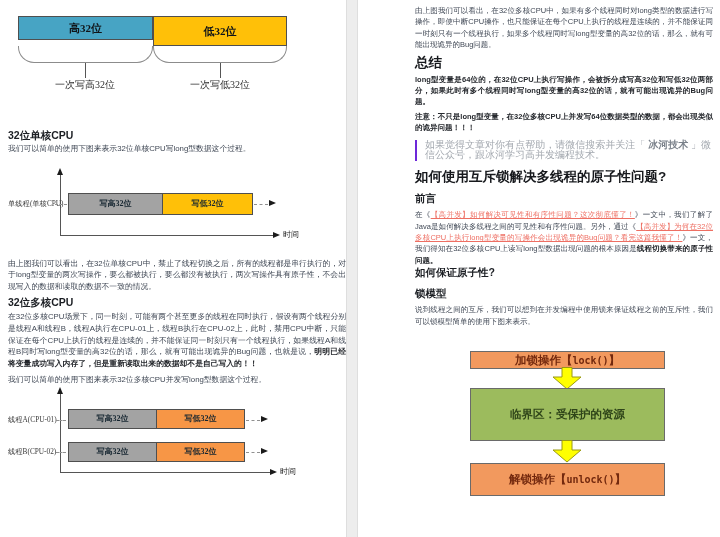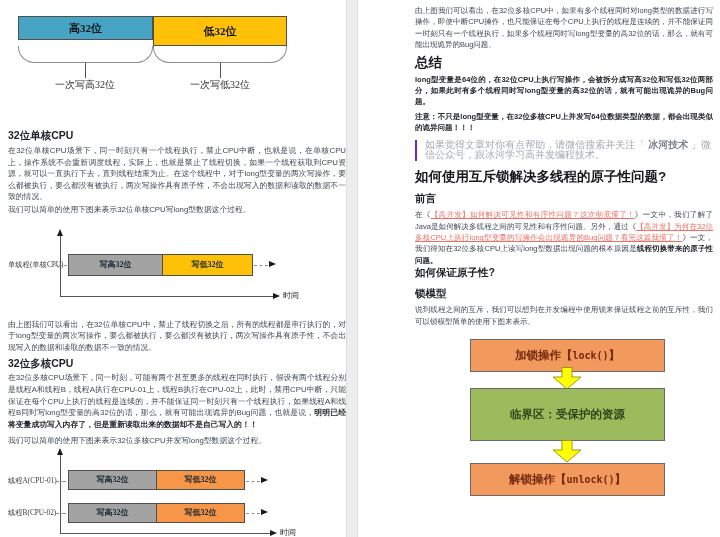--- a/index.html
+++ b/index.html
@@ -67,21 +67,20 @@
       <div class="brace" style="left:10px;top:46px;width:135px;height:17px;"></div>
       <div class="brace" style="left:145px;top:46px;width:134px;height:17px;"></div>
       <div class="tickline" style="left:77px;top:63px;height:15px;"></div>
       <div class="tickline" style="left:212px;top:63px;height:15px;"></div>
       <div class="cap" style="left:37px;top:78px;width:80px;">一次写高32位</div>
       <div class="cap" style="left:172px;top:78px;width:80px;">一次写低32位</div>
     </div>
 
     <h3 class="h-small" style="margin-top:6px;">32位单核CPU</h3>
 
-    <p class="body-p" style="margin-top:3px;width:338px;">在32位单核CPU场景下，同一时刻只有一个线程执行，禁止CPU中断，也就是说，在单核CPU上，操作系统不会重新调度线程，实际上，也就是禁止了线程切换，如果一个线程获取到CPU资源，就可以一直执行下去，直到线程结束为止。在这个线程中，对于long型变量的两次写操作，要么都被执行，要么都没有被执行，两次写操作具有原子性，不会出现写入的数据和读取的数据不一致的情况。</p>
 
     <p class="body-p" style="margin-top:1px;width:338px;">我们可以简单的使用下图来表示32位单核CPU写long型数据这个过程。</p>
 
     <div class="diag" style="height:103px;">
       <div class="tri-up" style="left:49px;top:13px;"></div>
       <div class="axis" style="left:52px;top:20px;width:1px;height:61px;"></div>
       <div class="row-label" style="left:0px;top:44px;">单线程(单核CPU)</div>
       <div class="dash" style="left:47px;top:49px;width:12px;"></div>
       <div class="bar" style="left:60px;top:38px;width:185px;height:22px;">
         <div class="seg seg-teal" style="width:95px;">写高32位</div>
@@ -152,21 +151,21 @@
     <p class="body-p" style="margin-top:4px;"><span>在《</span><a class="doc-link">【高并发】如何解决可见性和有序性问题？这次彻底懂了！</a><span>》一文中，我们了解了Java是如何解决多线程之间的可见性和有序性问题。另外，通过《</span><a class="doc-link">【高并发】为何在32位多核CPU上执行long型变量的写操作会出现诡异的Bug问题？看完这篇我懂了！</a><span>》一文，我们得知在32位多核CPU上读写long型数据出现问题的根本原因是</span><span class="bold-inline">线程切换带来的原子性问题。</span></p>
 
     <h3 class="h-small" style="">如何保证原子性?</h3>
 
 
     <h3 class="h-small" style="margin-top:8px;">锁模型</h3>
 
     <p class="body-p" style="margin-top:4px;">说到线程之间的互斥，我们可以想到在并发编程中使用锁来保证线程之前的互斥性，我们可以锁模型简单的使用下图来表示。</p>
 
     <div class="flow">
-      <div class="fbox fbox-orange" style="top:4px;height:33px;">
+      <div class="fbox fbox-orange" style="top:16px;height:18px;">
           <span>加锁操作【</span>
           <span class="fcode">lock()</span>
           <span>】</span>
         </div>
 
       <svg class="flow-arrow" style="top:32px;" viewBox="0 0 30 23">
         <polygon points="10,0.5 20,0.5 20,10 29,10 15,22 1,10 10,10" fill="#ffff00" stroke="#9a9a12" stroke-width="1"></polygon>
       </svg>
 
       <div class="fbox fbox-green" style="top:53px;height:53px;">

